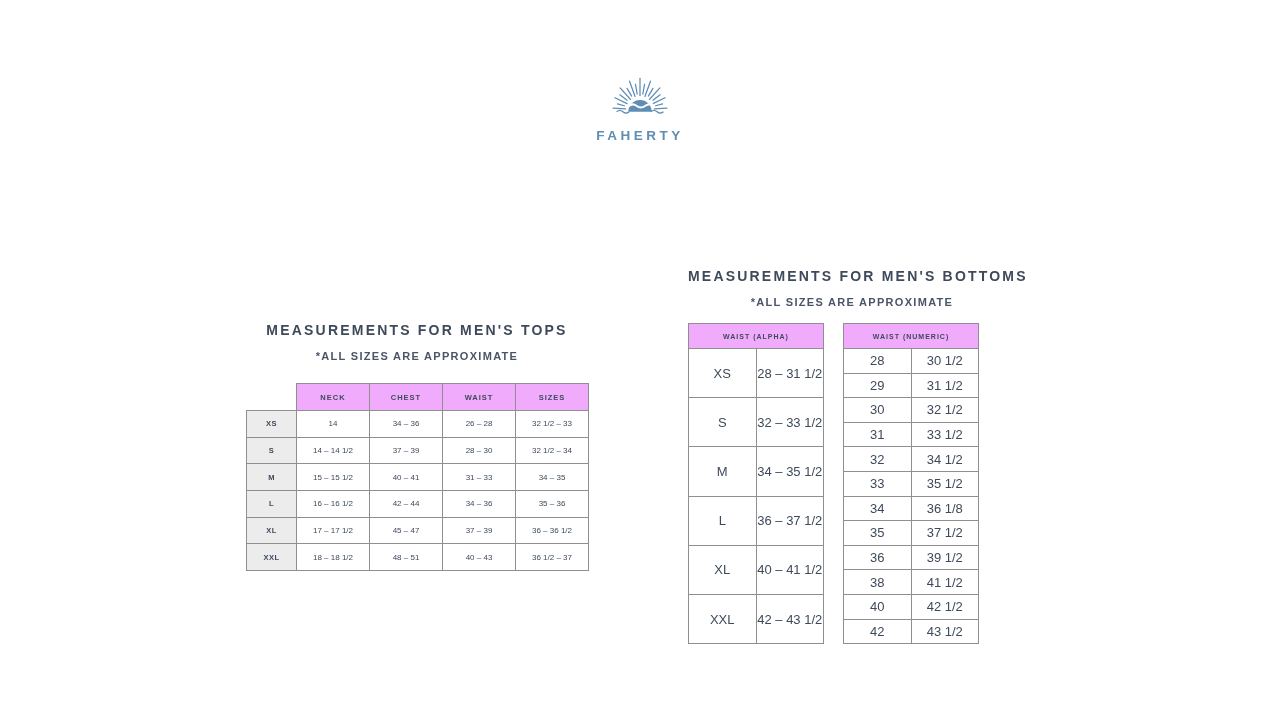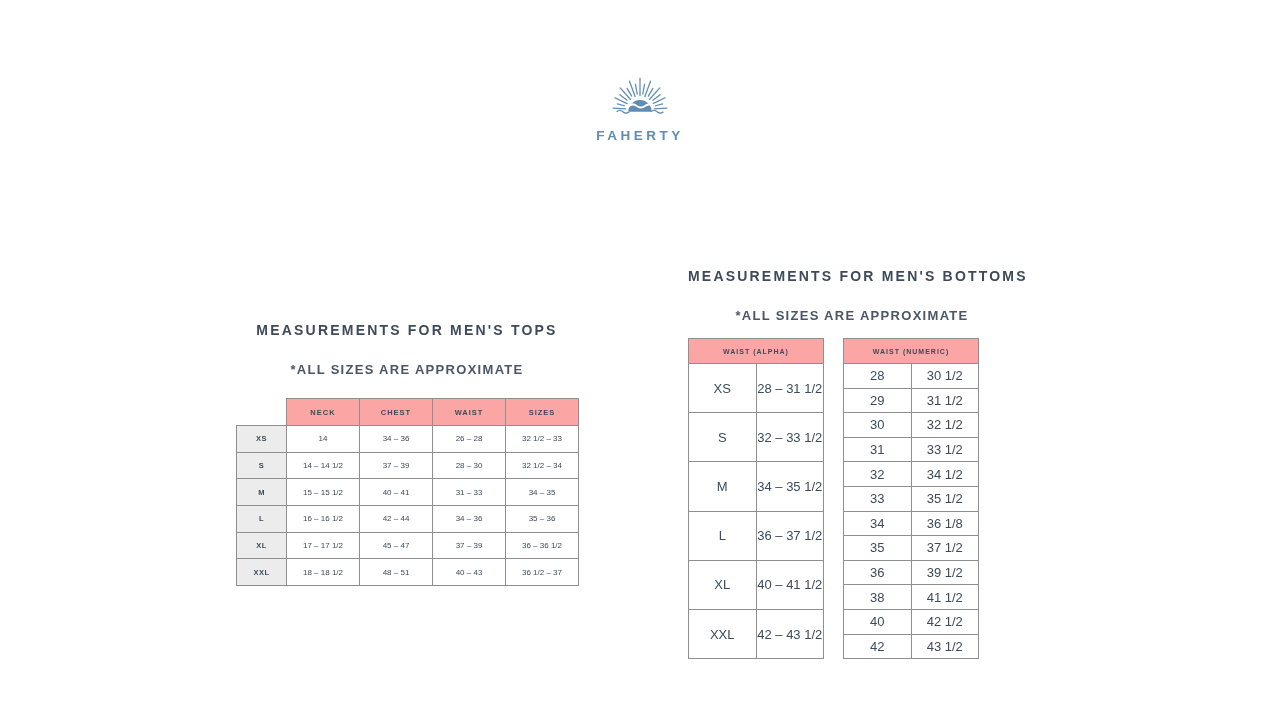--- a/index.html
+++ b/index.html
@@ -10,32 +10,32 @@
   
   .logo { position:absolute; top:72px; left:50%; transform:translateX(-50%);
           text-align:center; width:120px; }
   .logo-mark { display:block; margin:0 auto; }
   .logo-text { margin-top:8px; font-size:13.5px; font-weight:700; letter-spacing:3.5px;
                color:#5f8db4; }
 
   
   .section-title { text-align:center; font-size:14px; font-weight:700;
                    letter-spacing:2.2px; color:#3e4a5a; white-space:nowrap; }
-  .section-subtitle { text-align:center; font-size:13px; font-weight:700;
-                      letter-spacing:1.3px; color:#4a5568; margin-top:24px; }
+  .section-subtitle { text-align:center; font-size:11px; font-weight:700;
+                      letter-spacing:1.3px; color:#4a5568; margin-top:12px; }
 
   
   table { border-collapse:collapse; table-layout:fixed; }
   th, td { border:1px solid #8f8f8f; text-align:center; vertical-align:middle;
            color:#3e4a5a; overflow:hidden; white-space:nowrap; }
-  th { background:#fca5a5; font-size:7.5px; font-weight:700; letter-spacing:1px; }
+  th { background:#f0abfc; font-size:7.5px; font-weight:700; letter-spacing:1px; }
   td { font-size:8px; font-weight:500; background:#ffffff; }
 
   
-  .tops-section { position:absolute; left:236px; top:322px; width:342px; }
+  .tops-section { position:absolute; left:246px; top:322px; width:342px; }
   .tops-table { width:342px; margin-top:21px; }
   .tops-table col.c-size { width:50px; }
   .tops-table col.c-data { width:73px; }
   .tops-table th { height:27px; }
   .tops-table td { height:26.7px; }
   .tops-table td:first-child { background:#ececec; font-size:7.5px; font-weight:700;
                                letter-spacing:0.5px; }
   .tops-table th.blank { border:none; background:transparent; }
 
   

